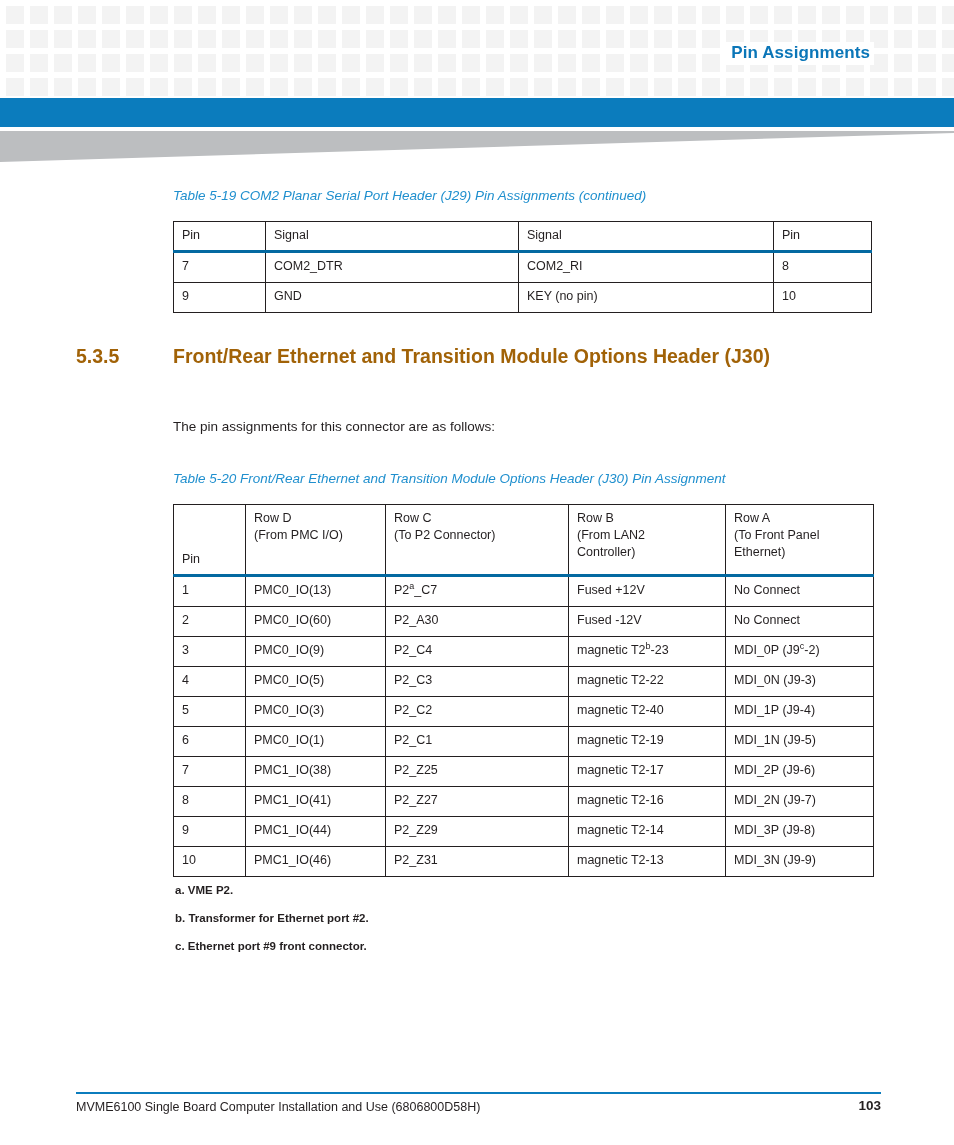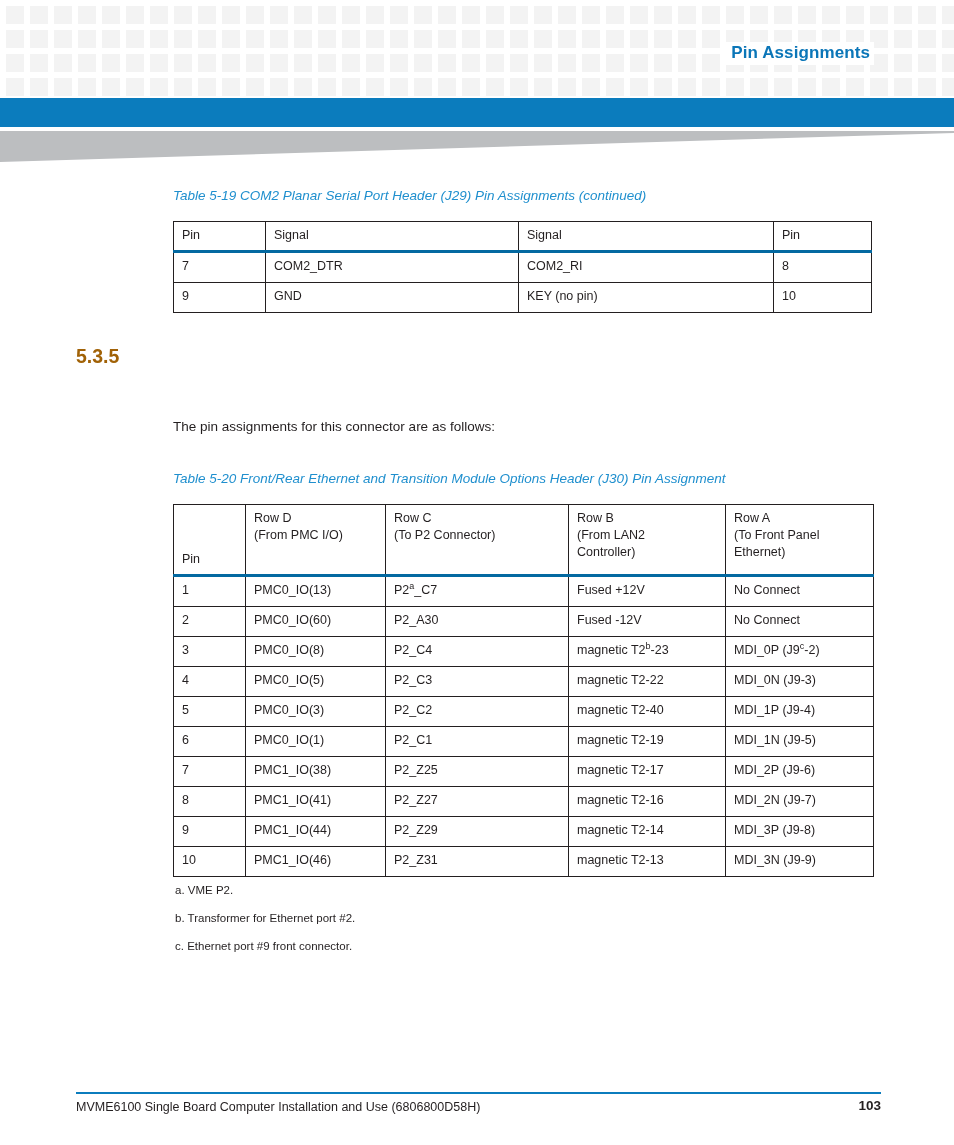--- a/index.html
+++ b/index.html
@@ -170,21 +170,21 @@
   #table-5-20 col.c5 { width: 148px; }
   #table-5-20 thead th { height: 58px; }
 
   .footnotes {
     position: absolute;
     left: 175px;
     top: 884px;
     font-size: 11.5px;
     color: #231f20;
   }
-  .footnotes div { margin-bottom: 16px; }
+  .footnotes div { margin-bottom: 16px; font-weight: bold; }
 
   
   .footer-rule {
     position: absolute;
     left: 76px;
     top: 1092px;
     width: 805px;
     height: 2px;
     background: #0b7cbd;
   }
@@ -409,20 +409,21 @@
         <td>9</td>
         <td>GND</td>
         <td>KEY (no pin)</td>
         <td>10</td>
       </tr>
     </tbody>
   </table>
 
   <div class="section-heading">
     <span class="num">5.3.5</span>
+    <span class="ttl">Front/Rear Ethernet and Transition Module Options Header (J30)</span>
   </div>
 
   <div class="body-par">The pin assignments for this connector are as follows:</div>
 
   <div class="table-caption" style="top:471px;">Table 5-20 Front/Rear Ethernet and Transition Module Options Header (J30) Pin Assignment</div>
 
   <table class="doc-table" id="table-5-20">
     <colgroup>
         <col class="c1">
         <col class="c2">
@@ -463,21 +464,21 @@
         </tr>
         <tr>
           <td>2</td>
           <td>PMC0_IO(60)</td>
           <td><span>P2_A30</span></td>
           <td><span>Fused -12V</span></td>
           <td><span>No Connect</span></td>
         </tr>
         <tr>
           <td>3</td>
-          <td>PMC0_IO(8)</td>
+          <td>PMC0_IO(9)</td>
           <td><span>P2_C4</span></td>
           <td><span>magnetic T2</span><sup>b</sup><span>-23</span></td>
           <td><span>MDI_0P (J9</span><sup>c</sup><span>-2)</span></td>
         </tr>
         <tr>
           <td>4</td>
           <td>PMC0_IO(5)</td>
           <td><span>P2_C3</span></td>
           <td><span>magnetic T2-22</span></td>
           <td><span>MDI_0N (J9-3)</span></td>

